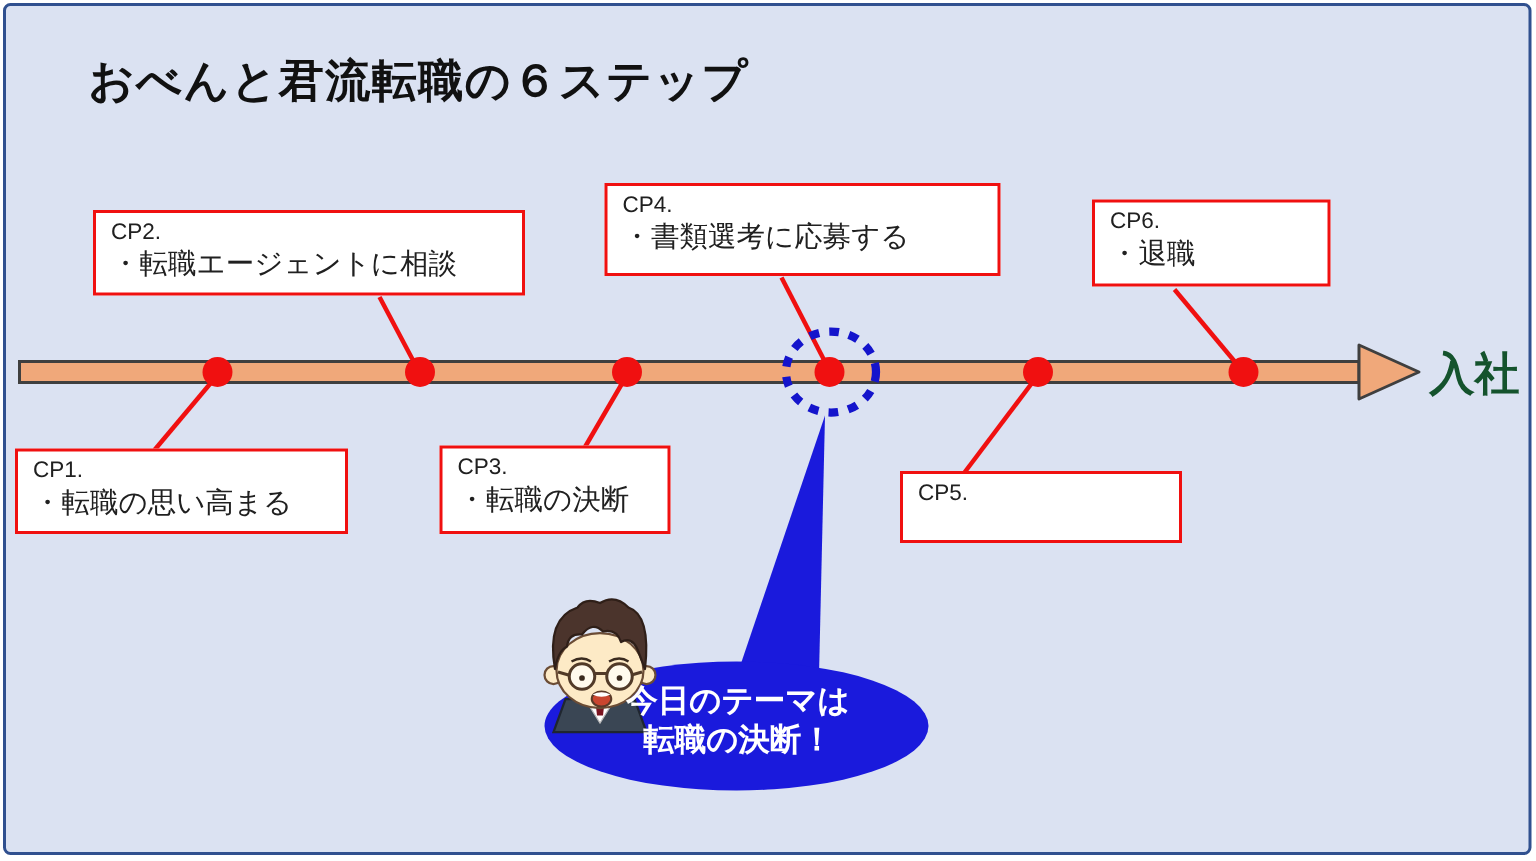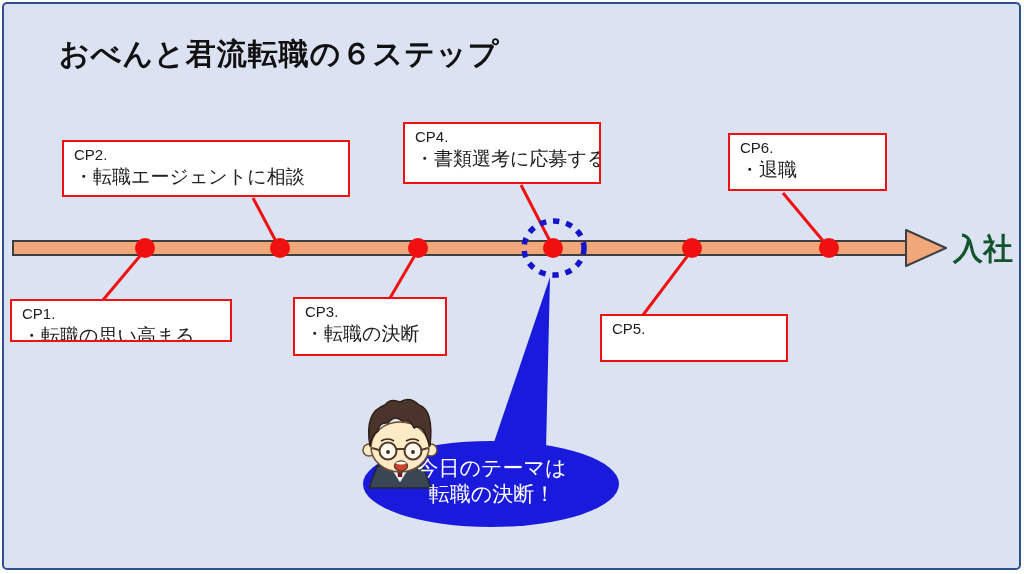--- a/index.html
+++ b/index.html
@@ -61,21 +61,21 @@
     white-space: nowrap;
     z-index: 3;
   }
 
   .bubble-text {
     position: absolute;
     left: 378px; top: 455px;
     width: 228px;
     text-align: center;
     color: #ffffff;
-    font-weight: normal;
+    font-weight: bold;
     font-size: 21px;
     line-height: 1.22;
     z-index: 4;
     white-space: nowrap;
   }
 </style>
 </head>
 <body>
 
 <div class="canvas">
@@ -132,36 +132,36 @@
       <line x1="421" y1="450" x2="428" y2="448" stroke="#513a28" stroke-width="2"></line>
 
       <circle cx="388" cy="452" r="1.9" fill="#3a2a1e"></circle>
       <circle cx="413" cy="452" r="1.9" fill="#3a2a1e"></circle>
 
       <ellipse cx="401" cy="466" rx="6.5" ry="5" fill="#c9452f" stroke="#5a3a28" stroke-width="1.4"></ellipse>
       <path d="M395,463 Q401,460 407,463 Q401,466 395,463 Z" fill="#ffffff"></path>
     </g>
   </svg>
 
-  <div class="step-box" style="left:10px;  top:299px; width:222px; height:43px">
+  <div class="step-box" style="left:10px;  top:299px; width:222px; height:57px">
     <div class="step-id">CP1.</div>
     <div class="step-text">・転職の思い高まる</div>
   </div>
 
   <div class="step-box" style="left:62px;  top:140px; width:288px; height:57px">
     <div class="step-id">CP2.</div>
     <div class="step-text">・転職エージェントに相談</div>
   </div>
 
   <div class="step-box" style="left:293px; top:297px; width:154px; height:59px">
     <div class="step-id">CP3.</div>
     <div class="step-text">・転職の決断</div>
   </div>
 
-  <div class="step-box" style="left:403px; top:122px; width:198px; height:62px">
+  <div class="step-box" style="left:403px; top:122px; width:264px; height:62px">
     <div class="step-id">CP4.</div>
     <div class="step-text">・書類選考に応募する</div>
   </div>
 
   <div class="step-box" style="left:600px; top:314px; width:188px; height:48px">
     <div class="step-id">CP5.</div>
   </div>
 
   <div class="step-box" style="left:728px; top:133px; width:159px; height:58px">
     <div class="step-id">CP6.</div>

